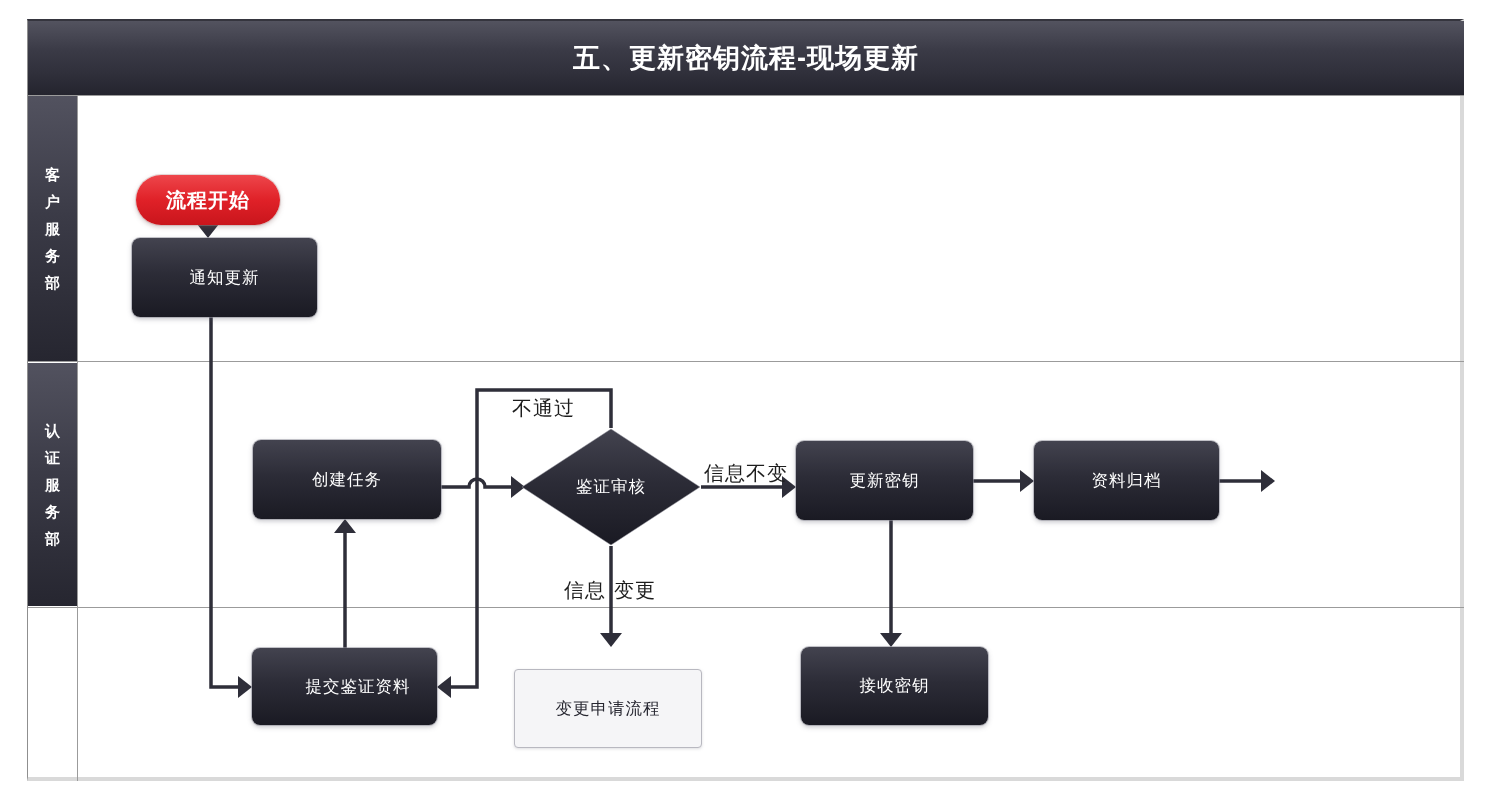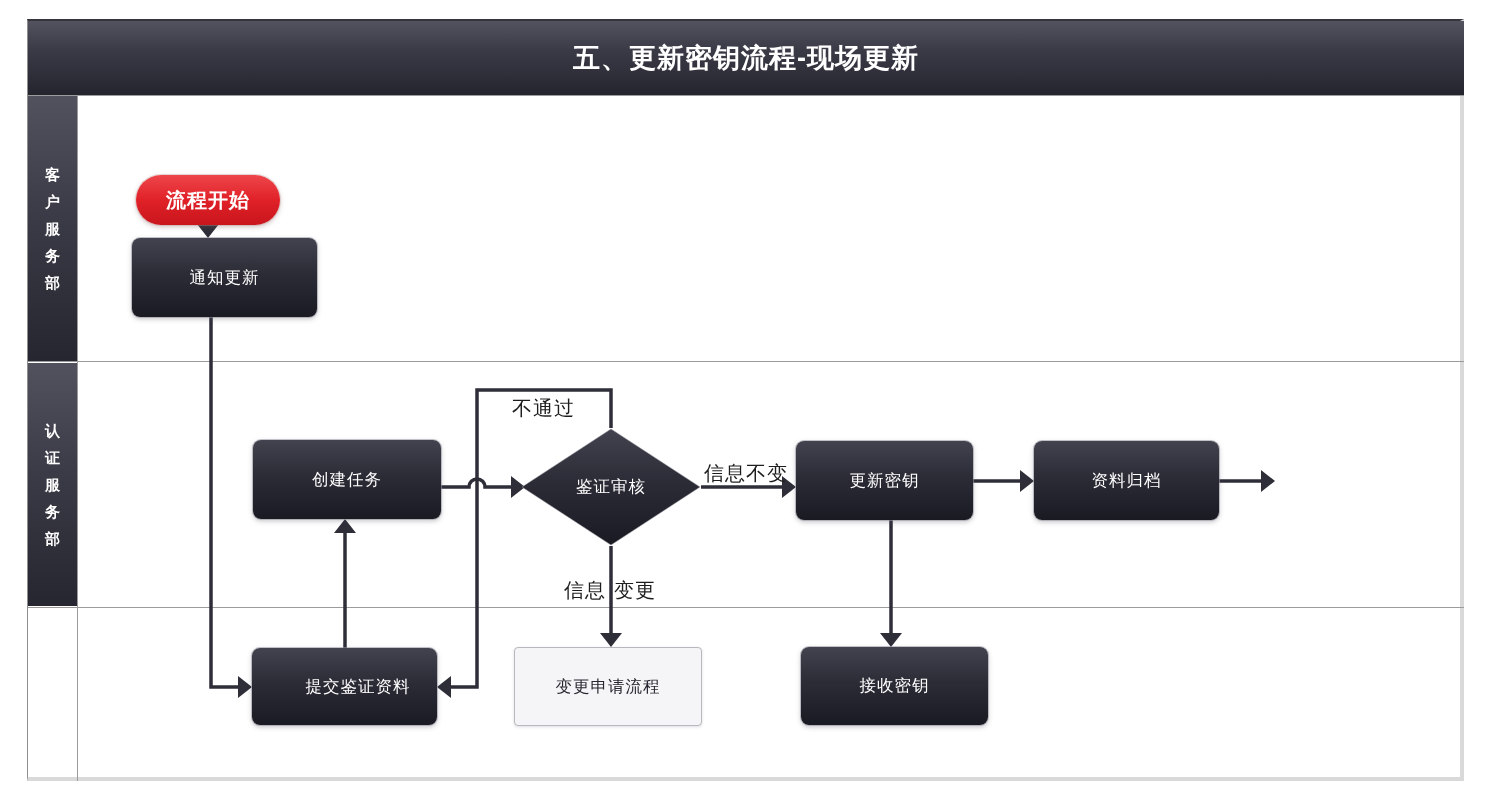--- a/index.html
+++ b/index.html
@@ -47,20 +47,21 @@
     box-shadow:0 0 0 1px rgba(150,150,160,.55),0 2px 5px rgba(80,80,95,.35);
   }
   .node-pill{
     background:linear-gradient(180deg,#ee464b 0%,var(--accent-red,#e02128) 50%,#c9151c 100%);
     color:#ffffff;border-radius:27px;font-weight:bold;
     box-shadow:0 0 0 1px rgba(190,150,150,.35),0 2px 5px rgba(120,80,80,.35);
   }
   .node-light{
     background:#f5f5f7;color:#262630;border:1px solid #b8b8c0;border-radius:4px;
     box-shadow:0 1px 3px rgba(120,120,130,.25);
+    margin-top:22px;
   }
   .diamond-wrap{position:absolute;left:521px;top:428px;width:180px;height:118px;z-index:10;}
   .diamond-wrap .dlabel{
     position:absolute;left:0;top:0;width:100%;height:100%;
     display:flex;align-items:center;justify-content:center;
     color:#ffffff;font-size:16.5px;letter-spacing:1px;
   }
   
   svg.flow{position:absolute;left:0;top:0;z-index:5;pointer-events:none;}
   .edge{stroke:var(--connector,#2e2e39);stroke-width:3.5;fill:none;}

